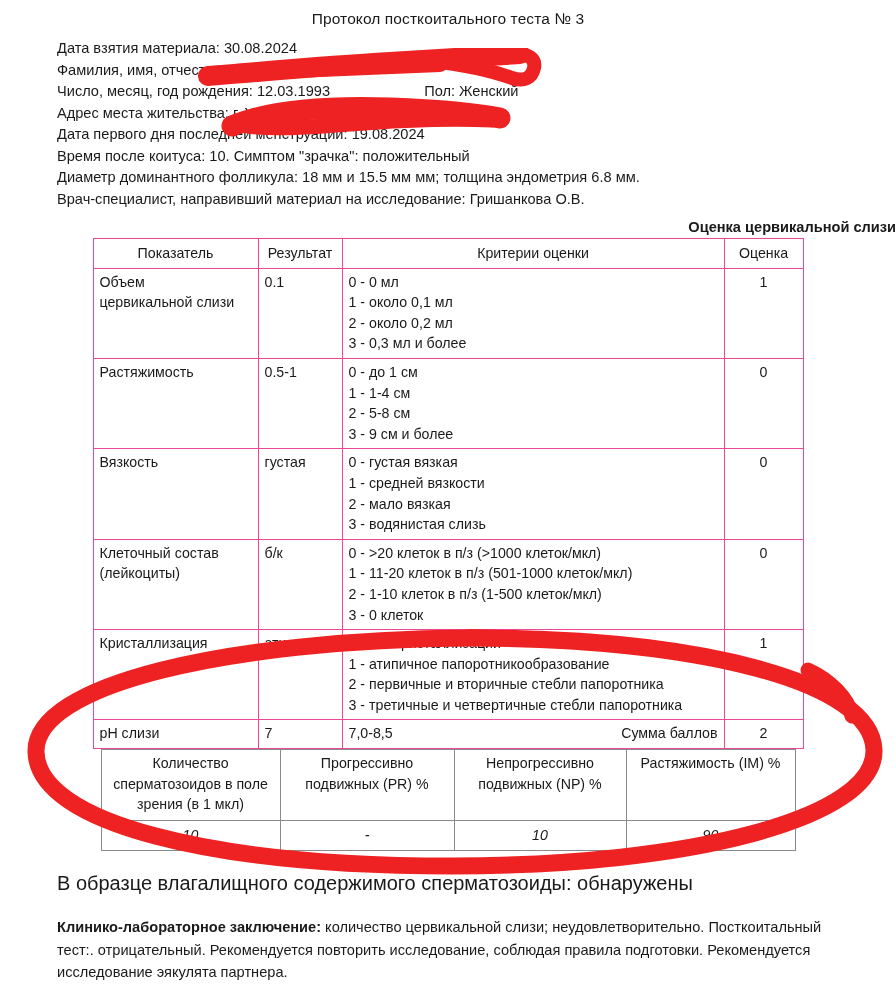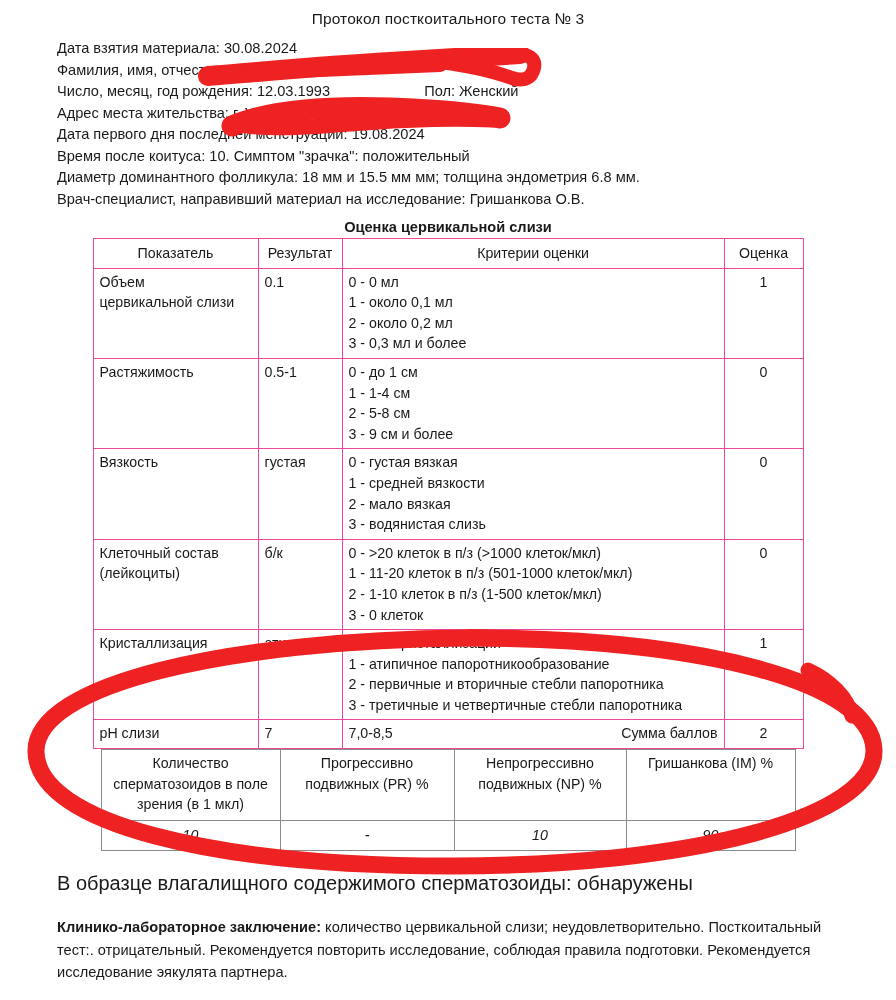--- a/index.html
+++ b/index.html
@@ -43,21 +43,21 @@
     white-space: nowrap;
     position: relative;
   }
   .field-line .redacted-name {
     font-weight: bold;
   }
   .gap-sex { display: inline-block; width: 86px; }
 
   
   .section-caption {
-    text-align: center;
+    text-align: right;
     font-weight: bold;
     font-size: 14.6px;
     margin-top: 9px;
     margin-bottom: 3px;
   }
 
   
   table.doc-table {
     border-collapse: collapse;
     margin: 0 auto;
@@ -288,21 +288,21 @@
     </tbody>
   </table>
 
 
   <table class="motility">
     <tbody>
       <tr>
         <td class="m-c1">Количество сперматозоидов в поле зрения (в 1 мкл)</td>
         <td class="m-c2">Прогрессивно подвижных (PR) %</td>
         <td class="m-c3">Непрогрессивно подвижных (NP) %</td>
-        <td class="m-c4">Гришанкова (IM) %</td>
+        <td class="m-c4">Растяжимость (IM) %</td>
       </tr>
       <tr>
         <td class="m-c1 valrow">10</td>
         <td class="m-c2 valrow">-</td>
         <td class="m-c3 valrow">10</td>
         <td class="m-c4 valrow">90</td>
       </tr>
     </tbody>
   </table>
 

